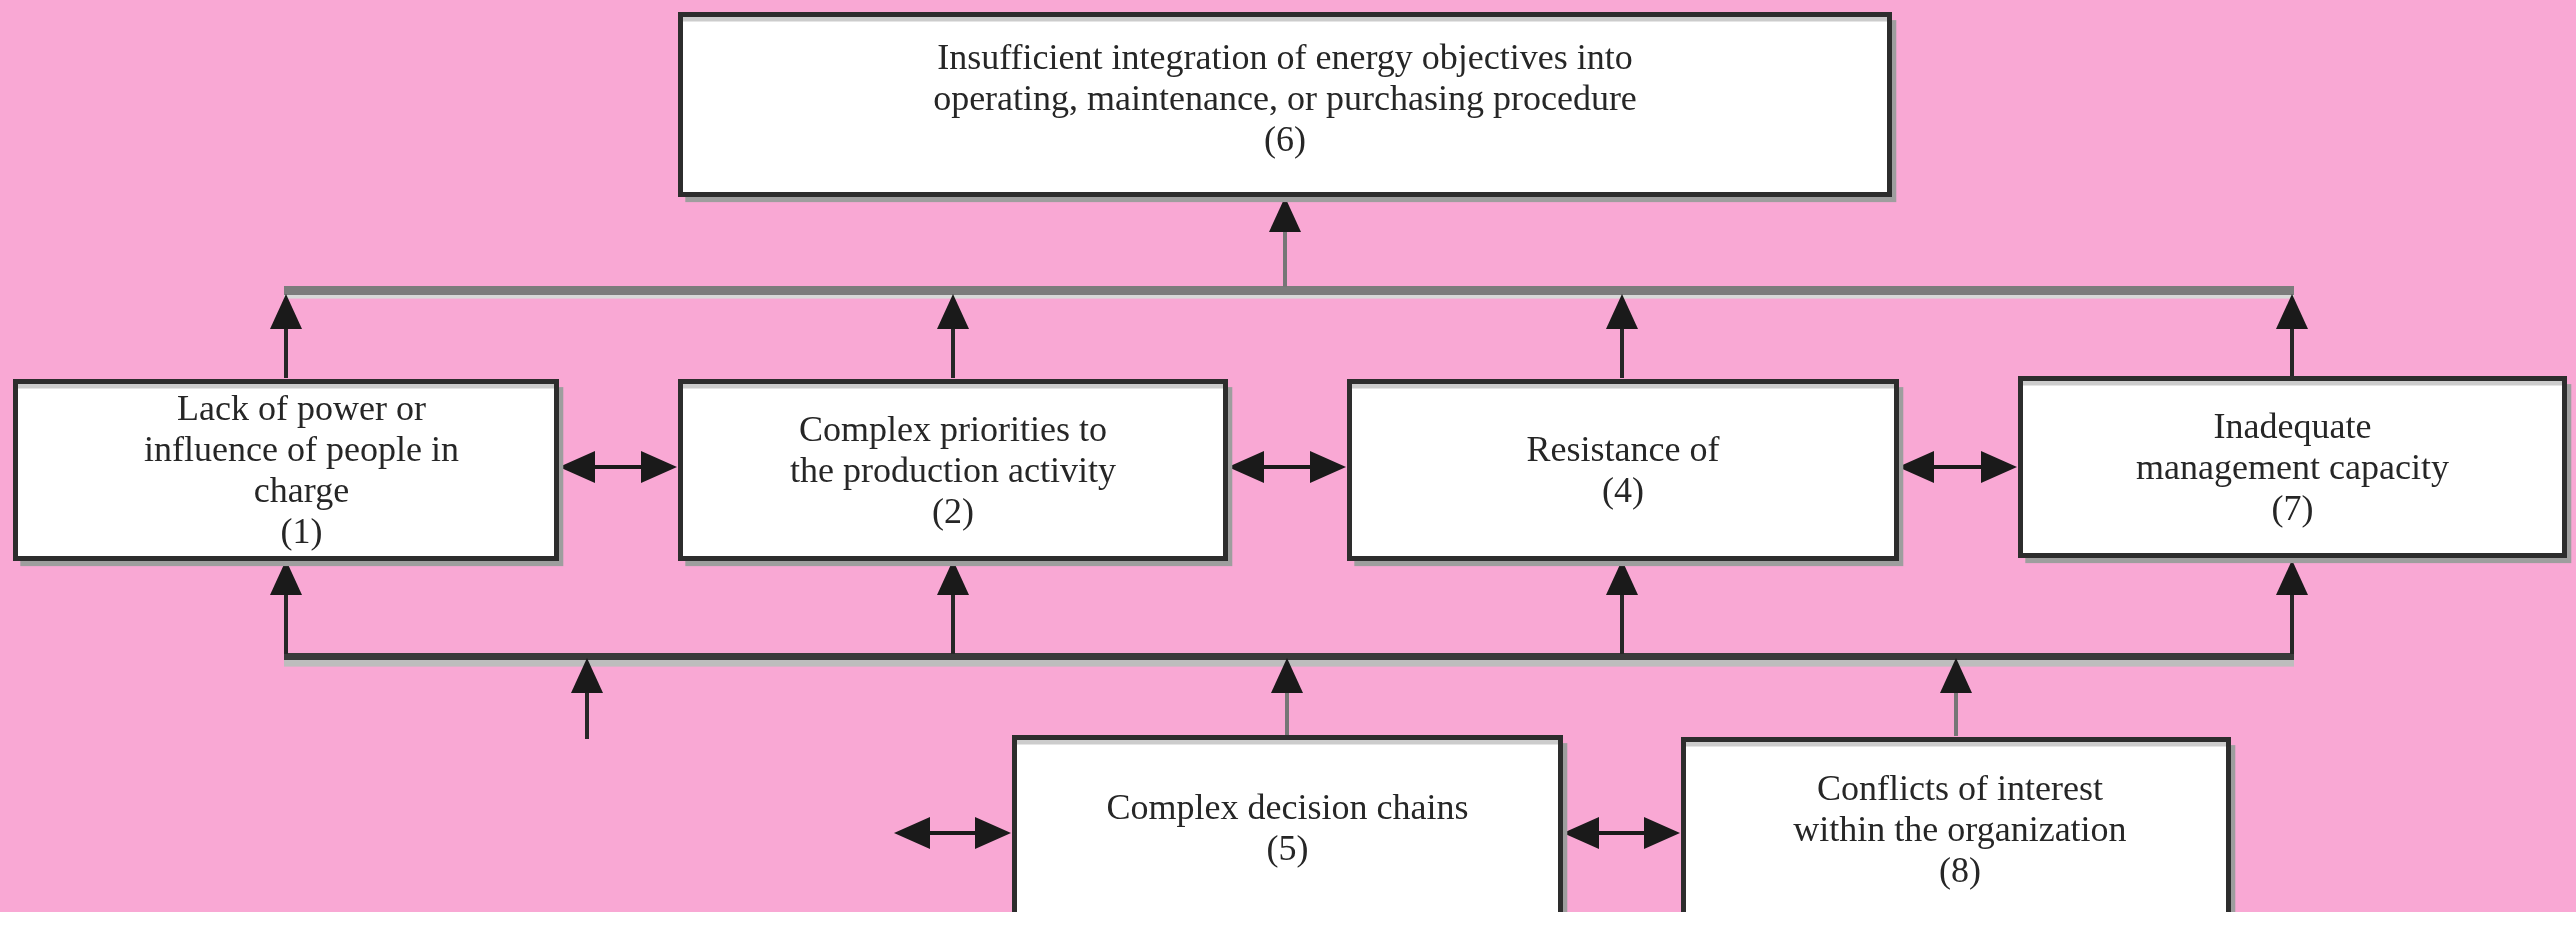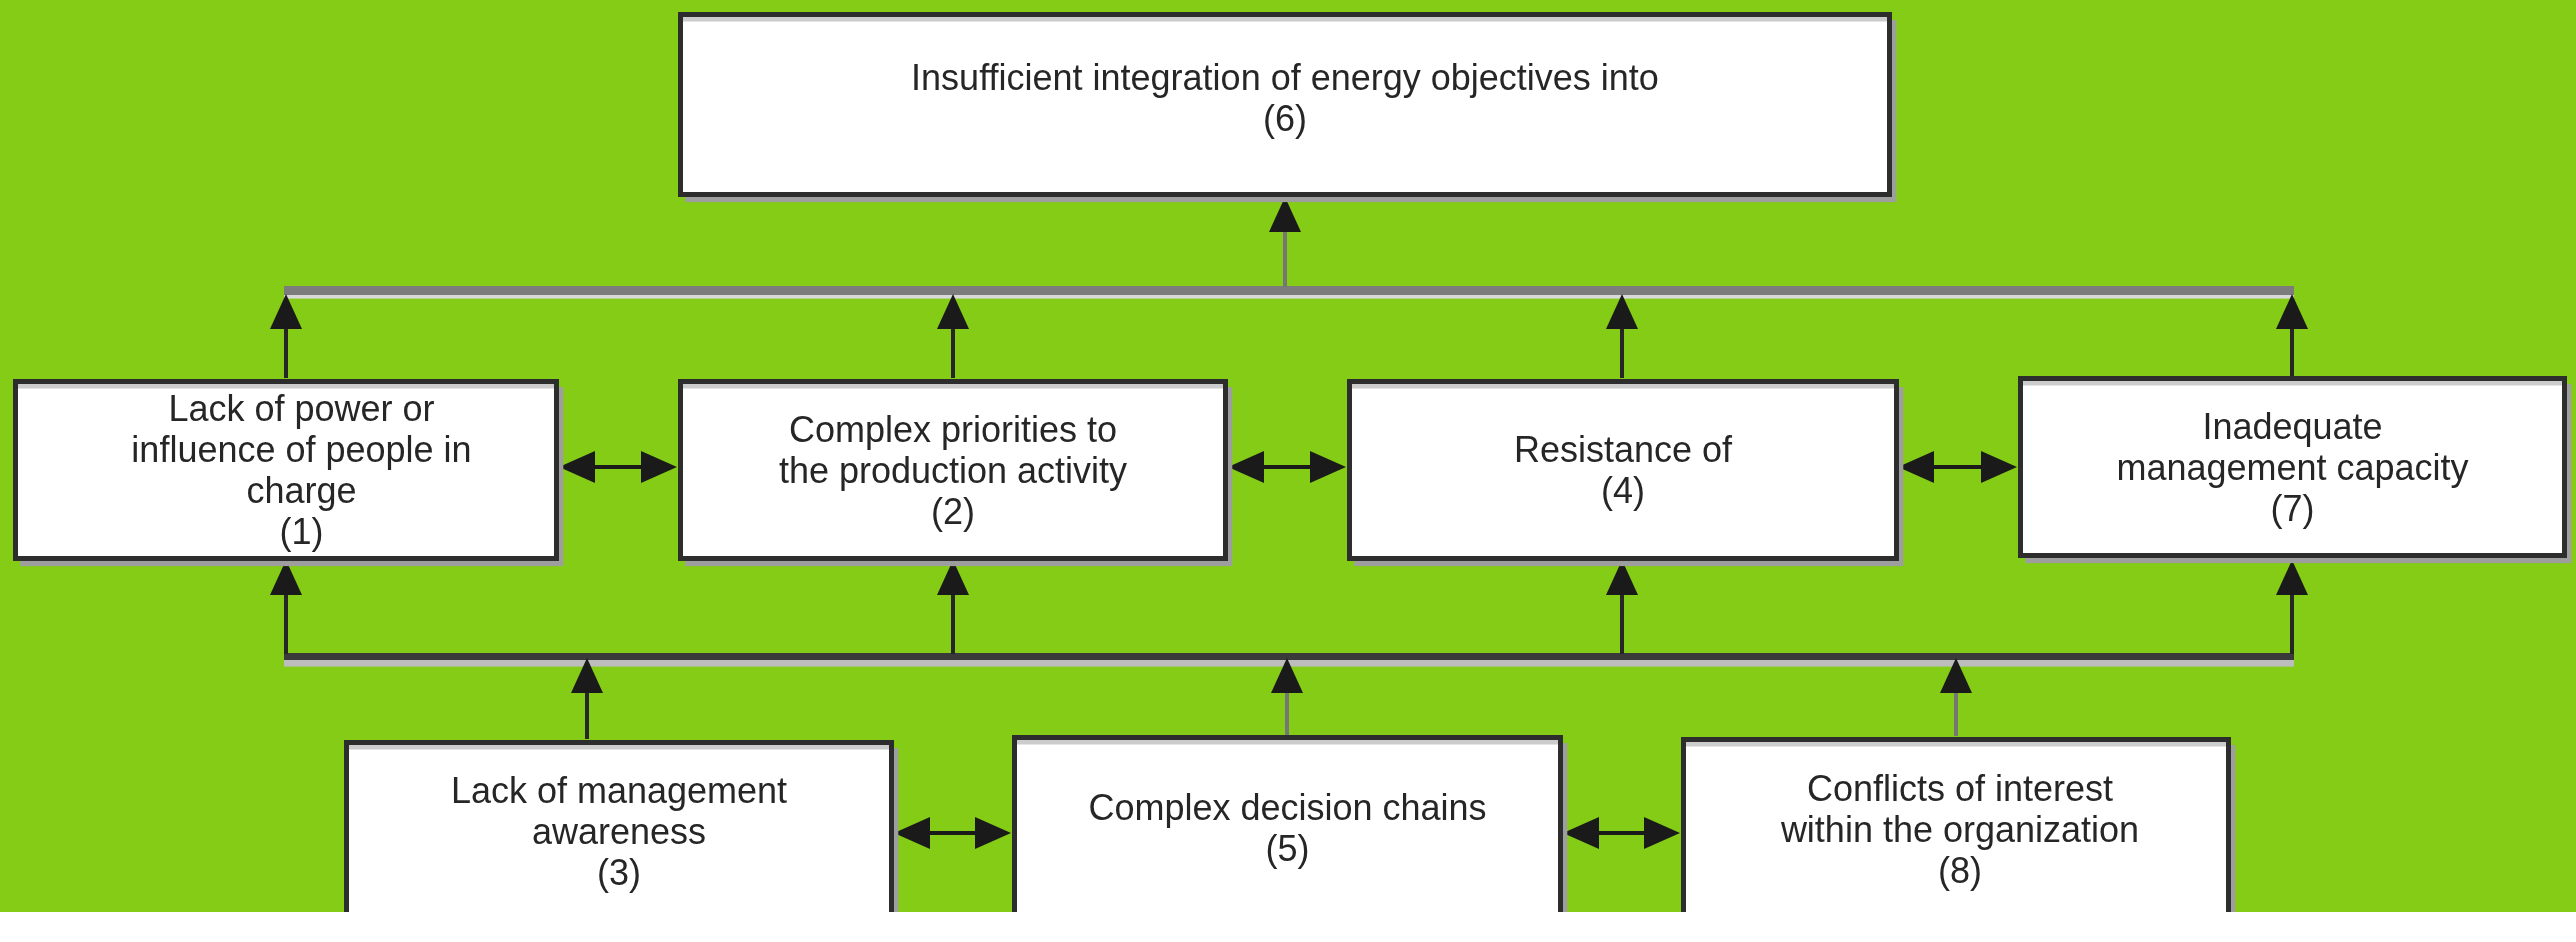--- a/index.html
+++ b/index.html
@@ -1,22 +1,22 @@
 <!DOCTYPE html>
 <html style="font-size:11.6px"><head>
 <meta charset="utf-8">
 <style>
   * { box-sizing: border-box; }
   html, body { margin: 0; padding: 0; background: #ffffff; }
   #canvas {
     position: relative;
     width: 2576px;
     height: 912px;
-    background: #84cc16;
-    font-family: Liberation Sans, sans-serif;
+    background: #f9a8d4;
+    font-family: Liberation Serif, serif;
     color: #262626;
     overflow: hidden;
   }
 
   
   .node {
     position: absolute;
     background: #ffffff;
     border: 5.1px solid #2d2d2d;
     box-shadow: 5.8px 6.6px 0 -1.5px #9e9e9e, inset 0 4.4px 0 #cccccc;
@@ -161,20 +161,21 @@
   <div class="hl" id="hl35"></div>
   <div class="al" id="al35"></div>
   <div class="ar" id="ar35"></div>
 
   <div class="hl" id="hl58"></div>
   <div class="al" id="al58"></div>
   <div class="ar" id="ar58"></div>
 
   <div class="node" id="box6">
     <span>Insufficient integration of energy objectives into</span>
+    <span>operating, maintenance, or purchasing procedure</span>
     <span class="num">(6)</span>
   </div>
 
   <div class="node" id="box1">
     <span>Lack of power or</span>
     <span>influence of people in</span>
     <span>charge</span>
     <span class="num">(1)</span>
   </div>
 
@@ -188,25 +189,20 @@
     <span>Resistance of</span>
     <span class="num">(4)</span>
   </div>
 
   <div class="node" id="box7">
     <span>Inadequate</span>
     <span>management capacity</span>
     <span class="num">(7)</span>
   </div>
 
-  <div class="node" id="box3">
-    <span>Lack of management</span>
-    <span>awareness</span>
-    <span class="num">(3)</span>
-  </div>
 
   <div class="node" id="box5">
     <span>Complex decision chains</span>
     <span class="num">(5)</span>
   </div>
 
   <div class="node" id="box8">
     <span>Conflicts of interest</span>
     <span>within the organization</span>
     <span class="num">(8)</span>

